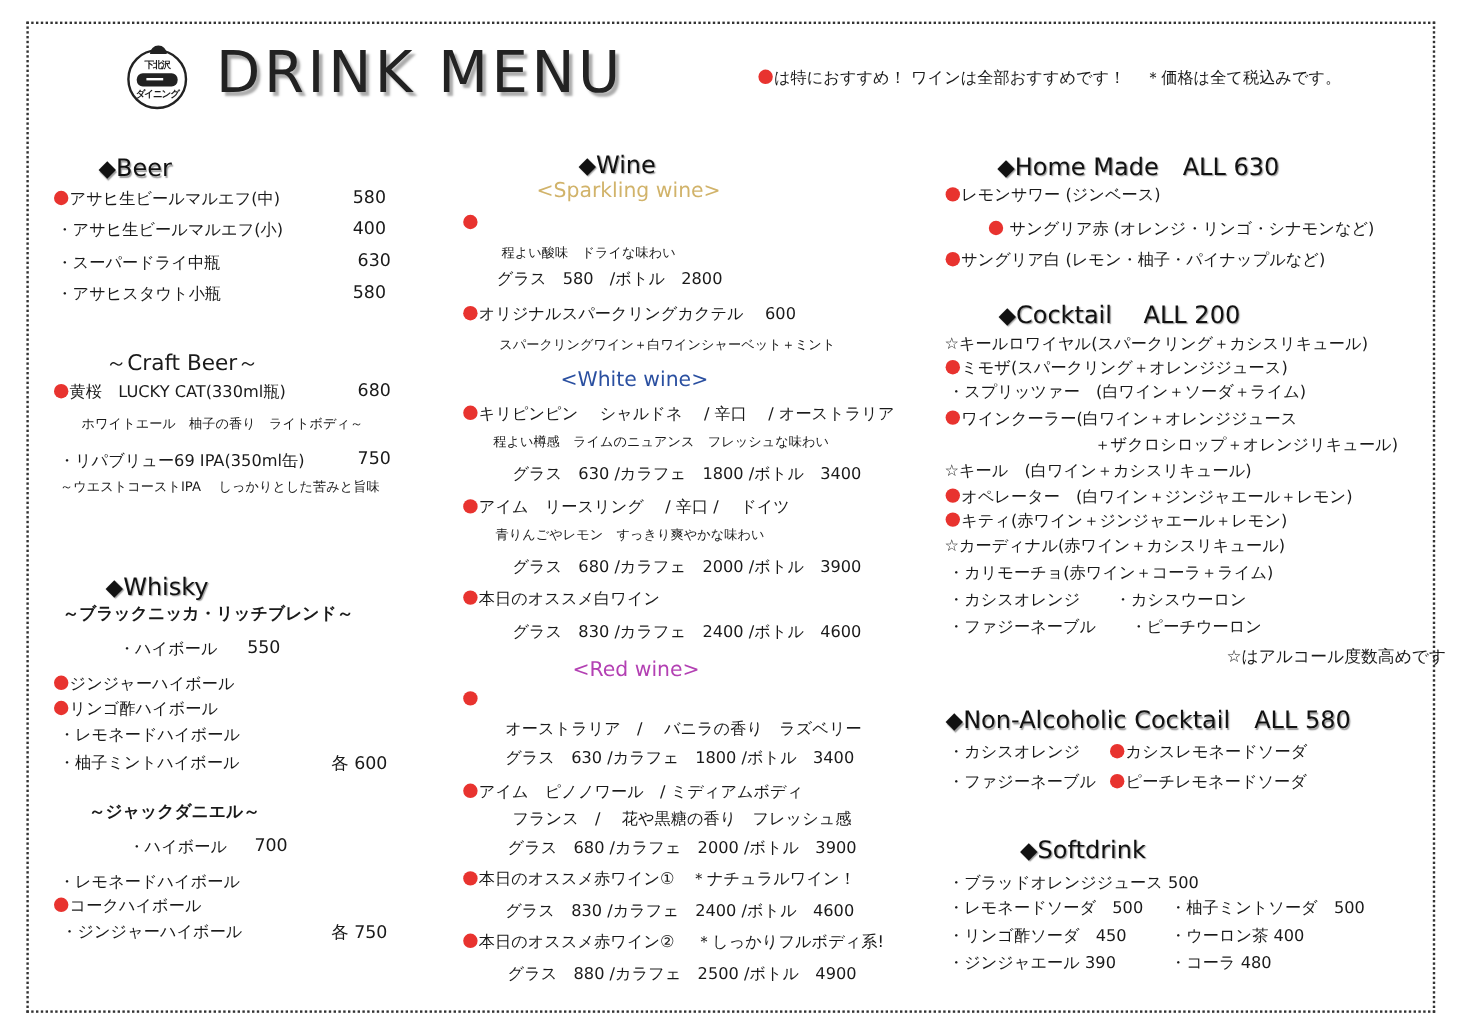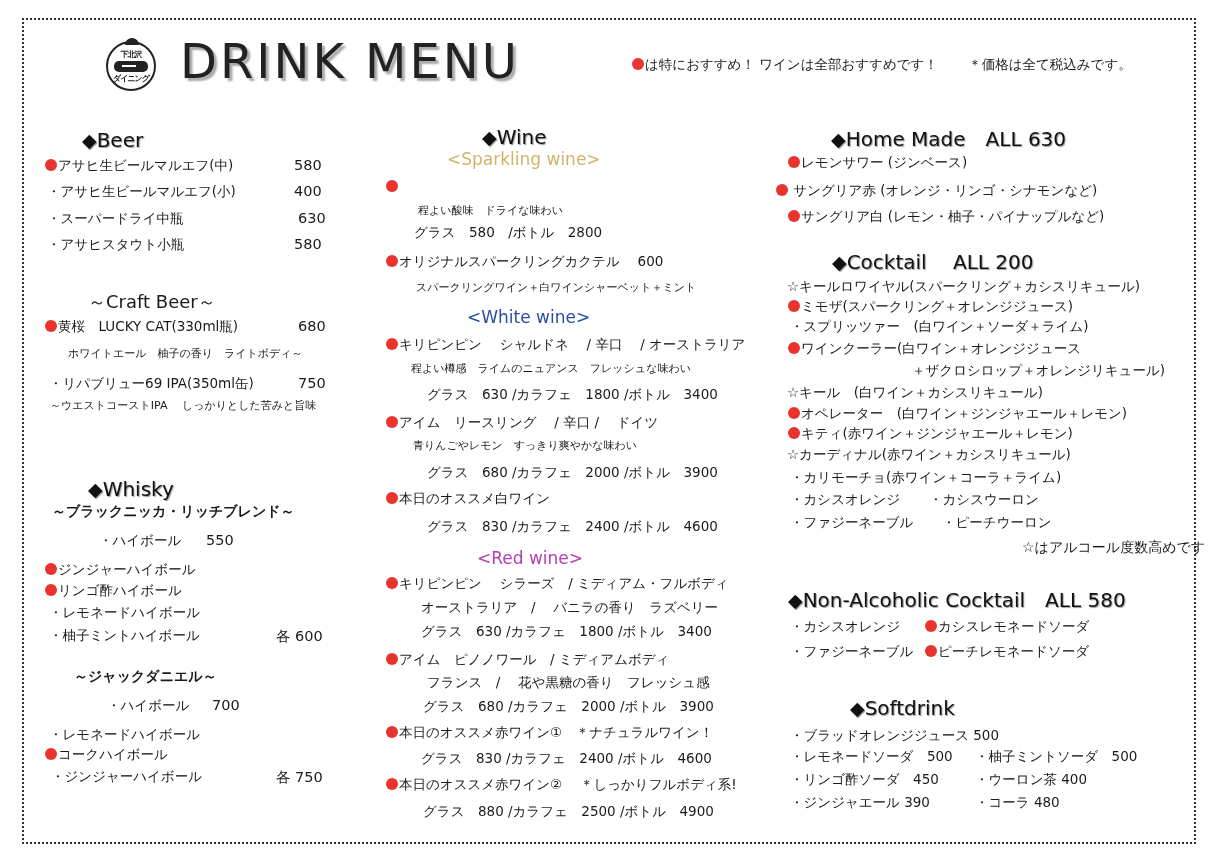--- a/index.html
+++ b/index.html
@@ -35,21 +35,21 @@
 
 <div class="logo">
   <div class="dome"></div>
   <div class="t1">下北沢</div>
   <div class="bar"></div>
   <div class="t2">ダイニング</div>
 </div>
 <div class="abs title">DRINK MENU</div>
 <div class="abs note">
   <span class="dot"></span><span>は特におすすめ！ ワインは全部おすすめです！</span>
-  <span style="margin-left:26px">＊価格は全て税込みです。</span>
+  <span style="margin-left:12px">＊価格は全て税込みです。</span>
 </div>
 
 <div class="abs sec" style="left:82px;top:128px"><span class="dia">◆</span><span>Beer</span></div>
 <div class="abs item" style="left:45px;top:157px"><span class="dot"></span><span>アサヒ生ビールマルエフ(中)</span></div>
 <div class="abs price" style="left:294px;top:157px">580</div>
 <div class="abs item bullet" style="left:50px;top:183px">アサヒ生ビールマルエフ(小)</div>
 <div class="abs price" style="left:294px;top:183px">400</div>
 <div class="abs item bullet" style="left:50px;top:210px">スーパードライ中瓶</div>
 <div class="abs price" style="left:298px;top:210px">630</div>
 <div class="abs item bullet" style="left:50px;top:236px">アサヒスタウト小瓶</div>
@@ -93,34 +93,34 @@
 <div class="abs item" style="left:386px;top:336px"><span class="dot"></span><span>キリピンピン　 シャルドネ　 / 辛口　 / オーストラリア</span></div>
 <div class="abs sub" style="left:411px;top:361px">程よい樽感　ライムのニュアンス　フレッシュな味わい</div>
 <div class="abs item" style="left:427px;top:386px">グラス　630 /カラフェ　1800 /ボトル　3400</div>
 <div class="abs item" style="left:386px;top:414px"><span class="dot"></span><span>アイム　リースリング　 / 辛口 /　 ドイツ</span></div>
 <div class="abs sub" style="left:413px;top:438px">青りんごやレモン　すっきり爽やかな味わい</div>
 <div class="abs item" style="left:427px;top:464px">グラス　680 /カラフェ　2000 /ボトル　3900</div>
 <div class="abs item" style="left:386px;top:490px"><span class="dot"></span><span>本日のオススメ白ワイン</span></div>
 <div class="abs item" style="left:427px;top:518px">グラス　830 /カラフェ　2400 /ボトル　4600</div>
 
 <div class="abs red" style="left:477px;top:548px">&lt;Red wine&gt;</div>
-<div class="abs item" style="left:386px;top:575px"><span class="dot"></span><span>キリピンピン　 シラーズ　/ ミディアム・フルボディ</span></div>
+<div class="abs item" style="left:386px;top:575px"><span class="dot"></span></div>
 <div class="abs item" style="left:421px;top:599px">オーストラリア　/　 バニラの香り　ラズベリー</div>
 <div class="abs item" style="left:421px;top:623px">グラス　630 /カラフェ　1800 /ボトル　3400</div>
 <div class="abs item" style="left:386px;top:651px"><span class="dot"></span><span>アイム　ピノノワール　/ ミディアムボディ</span></div>
 <div class="abs item" style="left:427px;top:674px">フランス　/　 花や黒糖の香り　フレッシュ感</div>
 <div class="abs item" style="left:423px;top:698px">グラス　680 /カラフェ　2000 /ボトル　3900</div>
 <div class="abs item" style="left:386px;top:724px"><span class="dot"></span><span>本日のオススメ赤ワイン①　＊ナチュラルワイン！</span></div>
 <div class="abs item" style="left:421px;top:750px">グラス　830 /カラフェ　2400 /ボトル　4600</div>
 <div class="abs item" style="left:386px;top:776px"><span class="dot"></span><span>本日のオススメ赤ワイン②　 ＊しっかりフルボディ系!</span></div>
 <div class="abs item" style="left:423px;top:803px">グラス　880 /カラフェ　2500 /ボトル　4900</div>
 
 <div class="abs sec" style="left:831px;top:126px"><span class="dia">◆</span><span>Home Made　ALL 630</span></div>
 <div class="abs item" style="left:788px;top:154px"><span class="dot"></span><span>レモンサワー (ジンベース)</span></div>
-<div class="abs item" style="left:776px;top:182px"><span class="dot"></span> <span>サングリア赤 (オレンジ・リンゴ・シナモンなど)</span></div>
+<div class="abs item" style="left:824px;top:182px"><span class="dot"></span> <span>サングリア赤 (オレンジ・リンゴ・シナモンなど)</span></div>
 <div class="abs item" style="left:788px;top:208px"><span class="dot"></span><span>サングリア白 (レモン・柚子・パイナップルなど)</span></div>
 
 <div class="abs sec" style="left:832px;top:249px"><span class="dia">◆</span><span>Cocktail　 ALL 200</span></div>
 <div class="abs item" style="left:787px;top:278px"><span>☆</span><span>キールロワイヤル(スパークリング＋カシスリキュール)</span></div>
 <div class="abs item" style="left:788px;top:298px"><span class="dot"></span><span>ミモザ(スパークリング＋オレンジジュース)</span></div>
 <div class="abs item bullet" style="left:793px;top:318px">スプリッツァー　(白ワイン＋ソーダ＋ライム)</div>
 <div class="abs item" style="left:788px;top:340px"><span class="dot"></span><span>ワインクーラー(白ワイン＋オレンジジュース</span></div>
 <div class="abs item" style="left:912px;top:362px">＋ザクロシロップ＋オレンジリキュール)</div>
 <div class="abs item" style="left:787px;top:384px"><span>☆</span><span>キール　(白ワイン＋カシスリキュール)</span></div>
 <div class="abs item" style="left:788px;top:405px"><span class="dot"></span><span>オペレーター　(白ワイン＋ジンジャエール＋レモン)</span></div>

